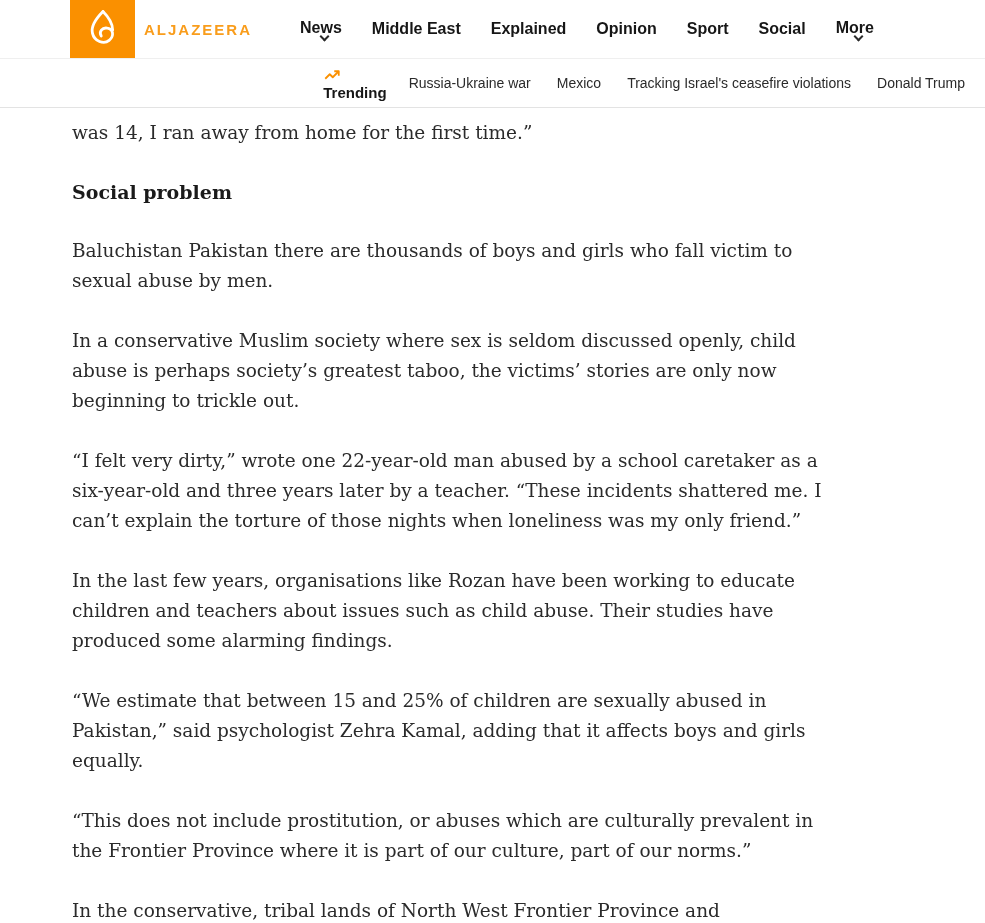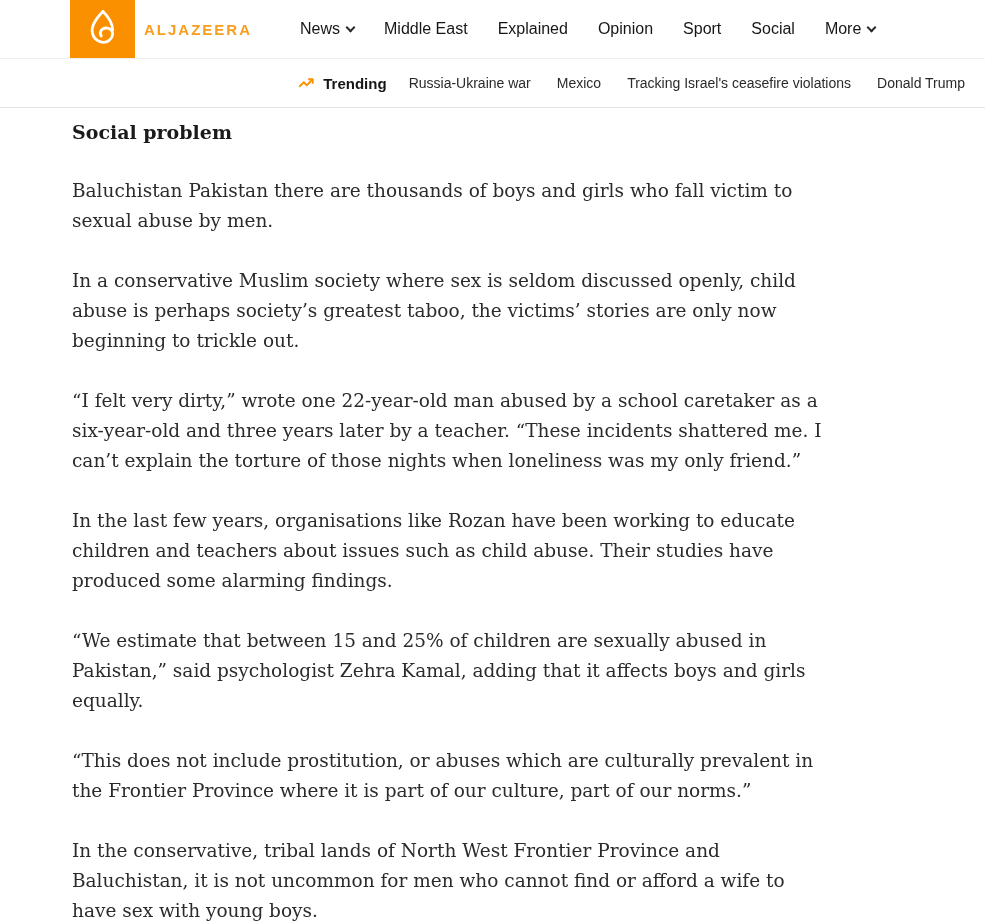--- a/index.html
+++ b/index.html
@@ -22,36 +22,36 @@
     display:flex; align-items:center; justify-content:center;
   }
   .brand-text {
     margin-left:9px; color:#F99D1C; font-weight:bold;
     font-size:15px; letter-spacing:2px;
   }
   .main-nav { display:flex; align-items:center; margin-left:48px; }
   .nav-item {
     display:flex; align-items:center;
     margin-right:30px; text-decoration:none; color:#161616;
-    font-size:16px; font-weight:normal; cursor:pointer; white-space:nowrap;
+    font-size:16px; font-weight:bold; cursor:pointer; white-space:nowrap;flex-direction:column;
   }
   .chev {
     display:inline-block; width:7px; height:7px;
     border-right:2px solid #2a2a2a; border-bottom:2px solid #2a2a2a;
     transform:rotate(45deg); margin-left:7px; margin-top:-4px;
   }
 
   
   .trending-bar {
     display:flex; align-items:center; justify-content:flex-end;
     height:50px; padding-right:20px;
     border-top:1px solid #efefef; border-bottom:1px solid #e3e3e3;
     background:#ffffff;
   }
-  .trending-label-wrap { display:flex; align-items:center; margin-right:22px; }
+  .trending-label-wrap { display:flex; align-items:flex-start; margin-right:22px;flex-direction:column; }
   .trending-icon { margin-right:8px; display:flex; align-items:center; }
   .trending-label { font-size:15px; font-weight:bold; color:#161616; }
   .trending-link {
     margin-right:26px; text-decoration:none; color:#2a2a2a;
     font-size:14px; cursor:pointer; white-space:nowrap;
   }
   .trending-link:last-child { margin-right:0; }
 
   
   .article {
@@ -118,20 +118,21 @@
     </span>
     <span class="trending-label">Trending</span>
   </span>
   <a class="trending-link">Russia-Ukraine war</a>
   <a class="trending-link">Mexico</a>
   <a class="trending-link">Tracking Israel's ceasefire violations</a>
   <a class="trending-link">Donald Trump</a>
 </div>
 
 <main class="article">
+  <p>was 14, I ran away from home for the first time.”</p>
   <h2>Social problem</h2>
   <p>Baluchistan Pakistan there are thousands of boys and girls who fall victim to sexual abuse by men.</p>
   <p>In a conservative Muslim society where sex is seldom discussed openly, child abuse is perhaps society’s greatest taboo, the victims’ stories are only now beginning to trickle out.</p>
   <p>“I felt very dirty,” wrote one 22-year-old man abused by a school caretaker as a six-year-old and three years later by a teacher. “These incidents shattered me. I can’t explain the torture of those nights when loneliness was my only friend.”</p>
   <p>In the last few years, organisations like Rozan have been working to educate children and teachers about issues such as child abuse. Their studies have produced some alarming findings.</p>
   <p>“We estimate that between 15 and 25% of children are sexually abused in Pakistan,” said psychologist Zehra Kamal, adding that it affects boys and girls equally.</p>
   <p>“This does not include prostitution, or abuses which are culturally prevalent in the Frontier Province where it is part of our culture, part of our norms.”</p>
   <p>In the conservative, tribal lands of North West Frontier Province and Baluchistan, it is not uncommon for men who cannot find or afford a wife to have sex with young boys.</p>
 </main>
 

